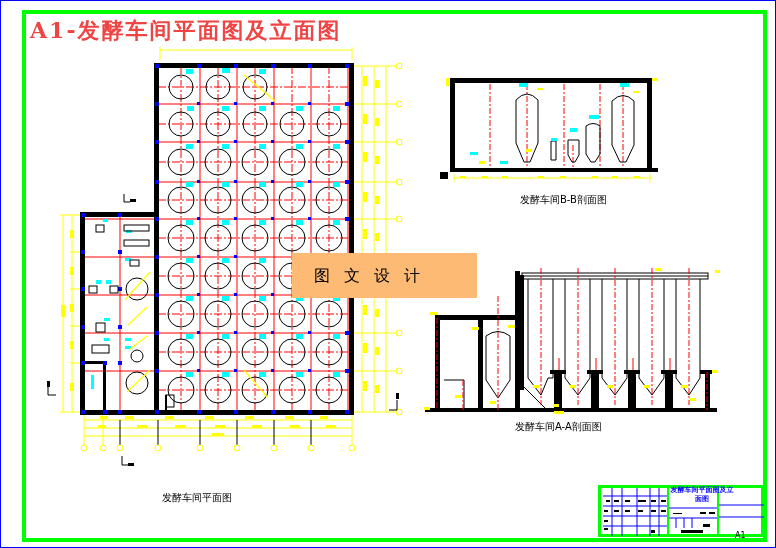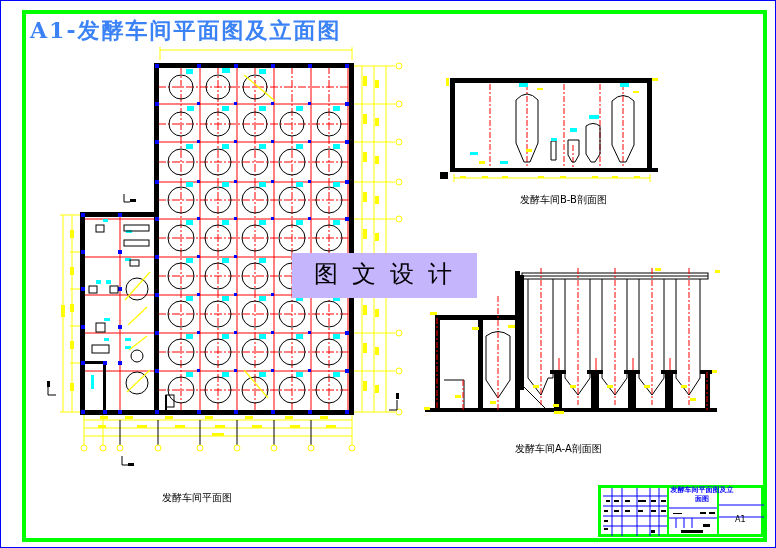--- a/index.html
+++ b/index.html
@@ -1,26 +1,26 @@
 <!DOCTYPE html>
 <html><head>
 <meta charset="utf-8">
 <style>
   html, body { margin:0; padding:0; }
   body { width:776px; height:548px; background:#ffffff; position:relative; overflow:hidden; font-family:"DejaVu Sans", sans-serif; }
   .outer { position:absolute; left:0; top:0; width:774px; height:546px; border:1px solid #0000ff; }
   .frame { position:absolute; left:22px; top:10px; width:737px; height:524px; border:4px solid #00ff00; }
-  .title { position:absolute; left:30px; top:16px; color:#3b82f6; font-family:"DejaVu Serif", serif; font-size:22px; font-weight:bold; letter-spacing:2px; white-space:nowrap; }
+  .title { position:absolute; left:30px; top:16px; color:#ef4444; font-family:"DejaVu Serif", serif; font-size:22px; font-weight:bold; letter-spacing:2px; white-space:nowrap; }
   .caption { position:absolute; font-size:10px; color:#000; white-space:nowrap; }
-  .watermark { position:absolute; left:292px; top:253px; width:185px; height:45px; background:#c4b5fd; font-family:Liberation Mono, monospace; font-size:24px; color:#000; letter-spacing:14px; line-height:45px; padding-left:22px; box-sizing:border-box; white-space:nowrap; }
+  .watermark { position:absolute; left:292px; top:253px; width:185px; height:45px; background:#fdba74; font-family:Liberation Serif, serif; font-size:16px; color:#000; letter-spacing:14px; line-height:45px; padding-left:22px; box-sizing:border-box; white-space:nowrap; }
   svg { position:absolute; left:0; top:0; }
   .tb { position:absolute; left:598px; top:485px; width:166px; height:52px; border:3px solid #00ff00; background:#fff; box-sizing:border-box; }
   .tb-name { position:absolute; left:670px; top:486px; width:64px; font-size:7px; font-weight:bold; color:#0000ff; text-align:center; line-height:9px; }
   .tb-sub { position:absolute; left:720px; top:497px; width:40px; font-size:6px; font-weight:bold; color:#ffff00; text-align:center; line-height:8px; background:#fff; }
-  .tb-sheet { position:absolute; left:735px; top:515px; font-size:8px; color:#000; }
+  .tb-sheet { position:absolute; left:735px; top:531px; font-size:8px; color:#000; }
 </style>
 </head>
 <body>
 
 <div class="outer"></div>
 <div class="frame"></div>
 
 <div class="title">A1-发酵车间平面图及立面图</div>
 
 <svg width="776" height="548">
@@ -526,21 +526,21 @@
     <rect x="715" y="270" width="5" height="3"></rect>
       <rect x="655" y="268" width="6" height="3"></rect>
     <rect x="554" y="411" width="10" height="3"></rect>
   </g>
 </svg>
 
 <div class="watermark">图文设计</div>
 
 <div class="caption" style="left:162px; top:459px;margin-top:32px;">发酵车间平面图</div>
 <div class="caption" style="left:520px; top:193px;">发酵车间B-B剖面图</div>
-<div class="caption" style="left:515px; top:442px;">发酵车间A-A剖面图</div>
+<div class="caption" style="left:515px; top:420px;">发酵车间A-A剖面图</div>
 
 <div class="tb"></div>
 <svg width="776" height="548">
   <g stroke="#0000ff" stroke-width="1">
     <line x1="603" y1="496" x2="668" y2="496"></line>
     <line x1="603" y1="506" x2="668" y2="506"></line>
     <line x1="603" y1="516" x2="668" y2="516"></line>
     <line x1="603" y1="526" x2="668" y2="526"></line>
     <line x1="612" y1="488" x2="612" y2="536"></line>
     <line x1="622" y1="488" x2="622" y2="536"></line>

